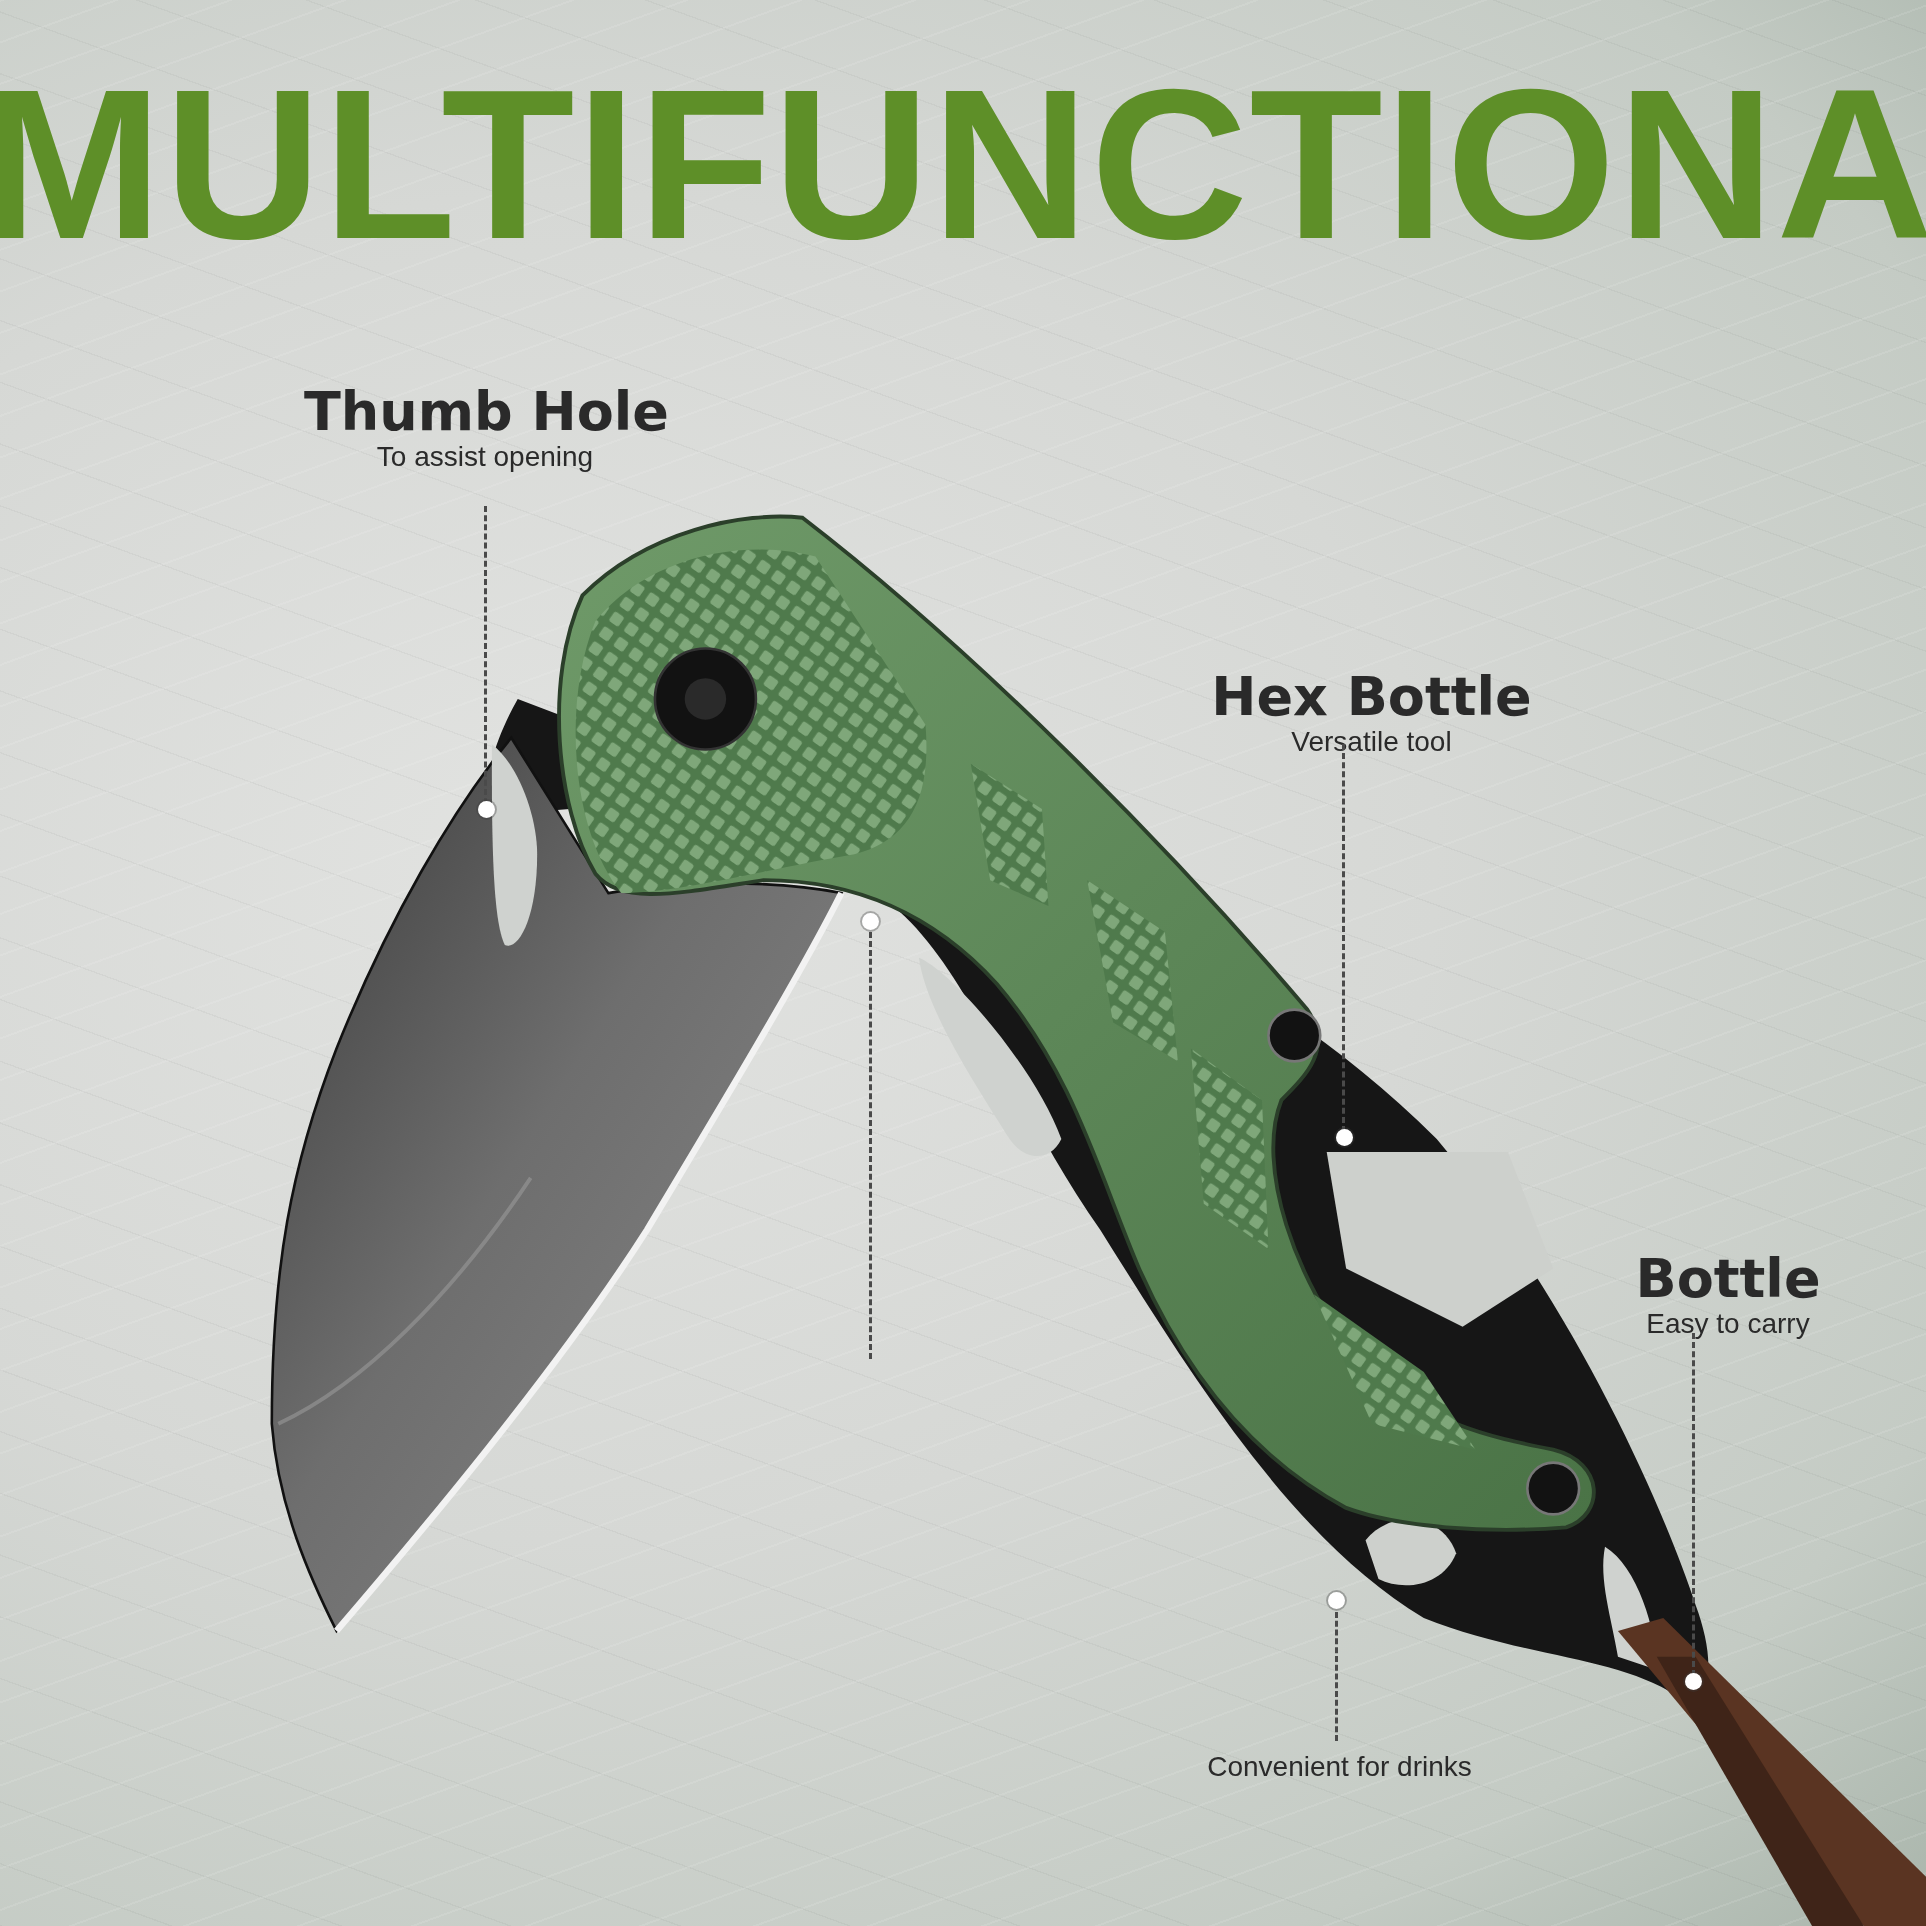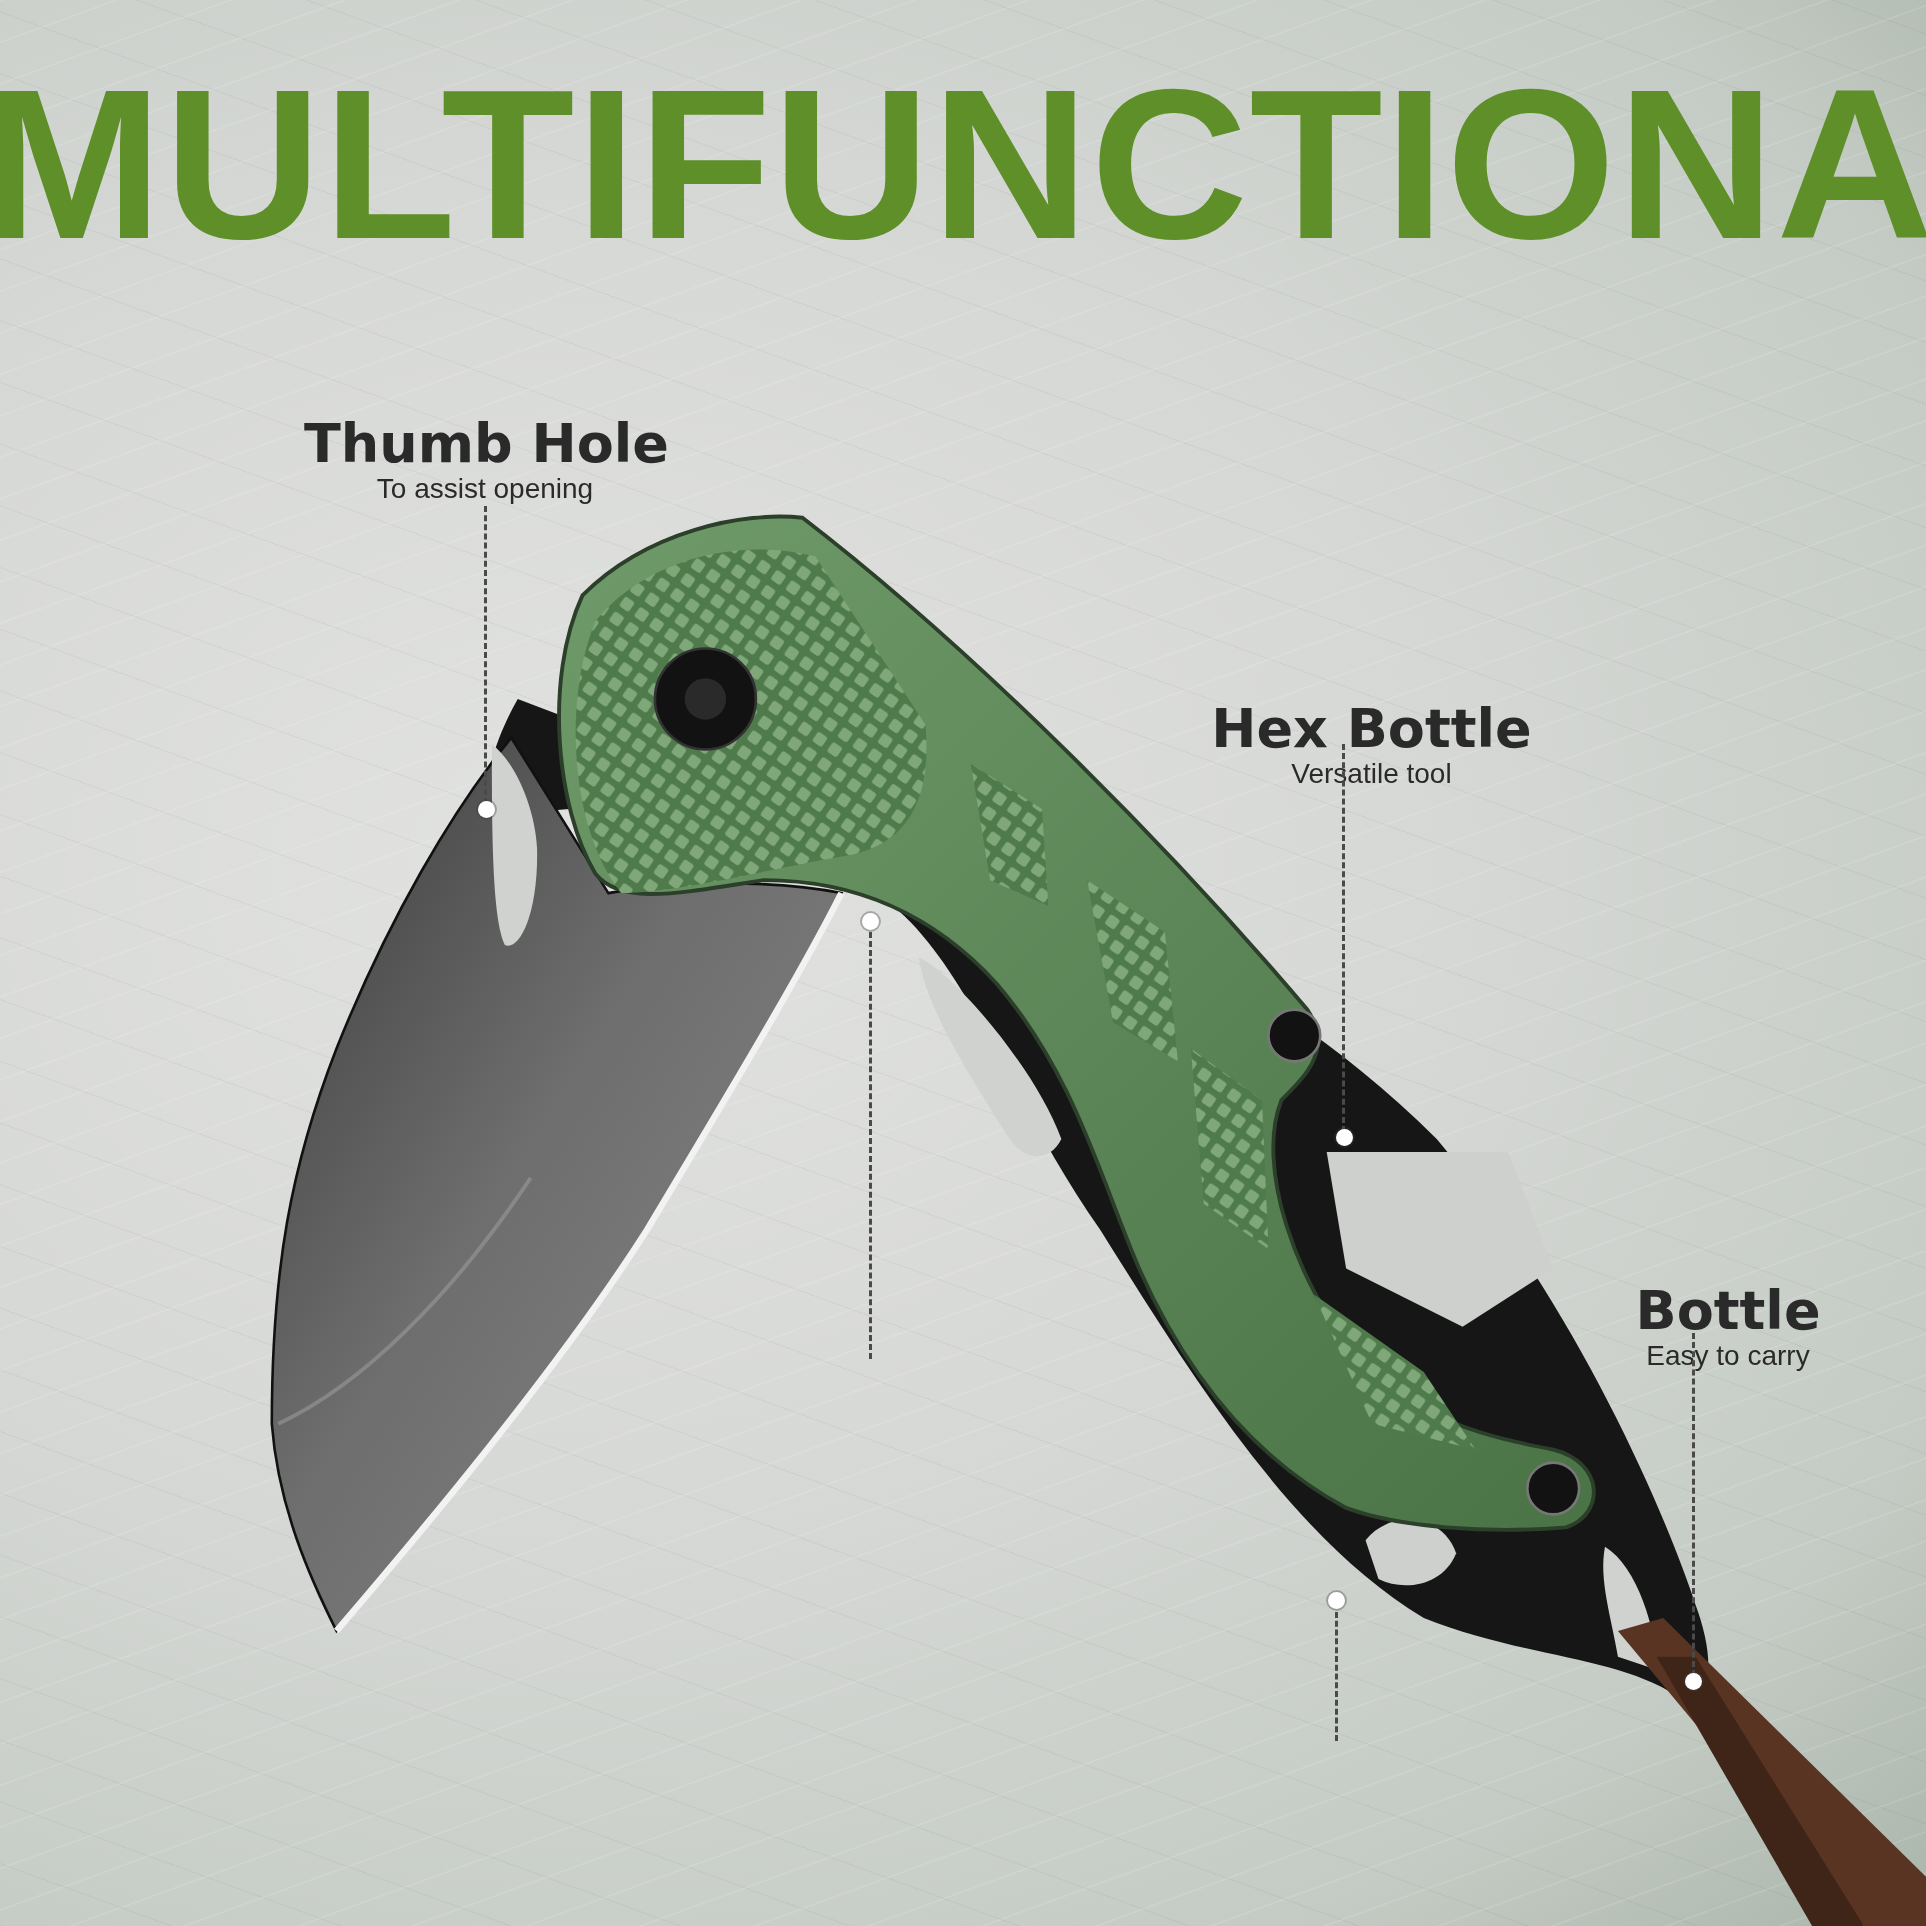--- a/index.html
+++ b/index.html
@@ -19,21 +19,21 @@
     position: absolute; left: 0; right: 0; top: 57px;
     text-align: center;
     font-family: "Liberation Sans", sans-serif;
     font-weight: 700;
     font-size: 214px; line-height: 1;
     color: #5e8f28;
     transform: scaleX(1.02);
     letter-spacing: 1.3px;
   }
   .knife { position: absolute; left: 0; top: 0; width: 1926px; height: 1926px; }
-  .callout { position: absolute; text-align: center; color: #2a2a2a; margin-top: 32px; }
+  .callout { position: absolute; text-align: center; color: #2a2a2a; }
   .callout .h { font-family: "DejaVu Sans", sans-serif; font-weight: 700; font-size: 54px; line-height: 1.1; white-space: nowrap; }
   .callout .s { font-family: "Liberation Sans", sans-serif; font-size: 28px; line-height: 1.15; white-space: nowrap; }
   .leader { position: absolute; width: 0; border-left: 3.9px dashed #4a4a4a; }
   .dot { position: absolute; width: 17px; height: 17px; border-radius: 50%; background: #fff; box-shadow: 0 0 0 1.9px rgba(60,60,60,0.35); }
 </style>
 </head>
 <body>
 
 <div class="texture"></div>
 
@@ -109,16 +109,17 @@
 <div class="dot" style="left:862px; top:913px;"></div>
 
 <div class="callout" style="left:1579px; top:1249px; width:298px;">
   <div class="h">Bottle</div>
   <div class="s">Easy to carry</div>
 </div>
 <div class="leader" style="left:1692px; top:1333px; height:343px;"></div>
 <div class="dot" style="left:1685px; top:1673px;"></div>
 
 <div class="callout" style="left:1100px; top:1751px; width:479px;">
+  <div class="s">Convenient for drinks</div>
 </div>
 <div class="leader" style="left:1335px; top:1612px; height:129px;"></div>
 <div class="dot" style="left:1328px; top:1592px;"></div>
 
 
 </body></html>

